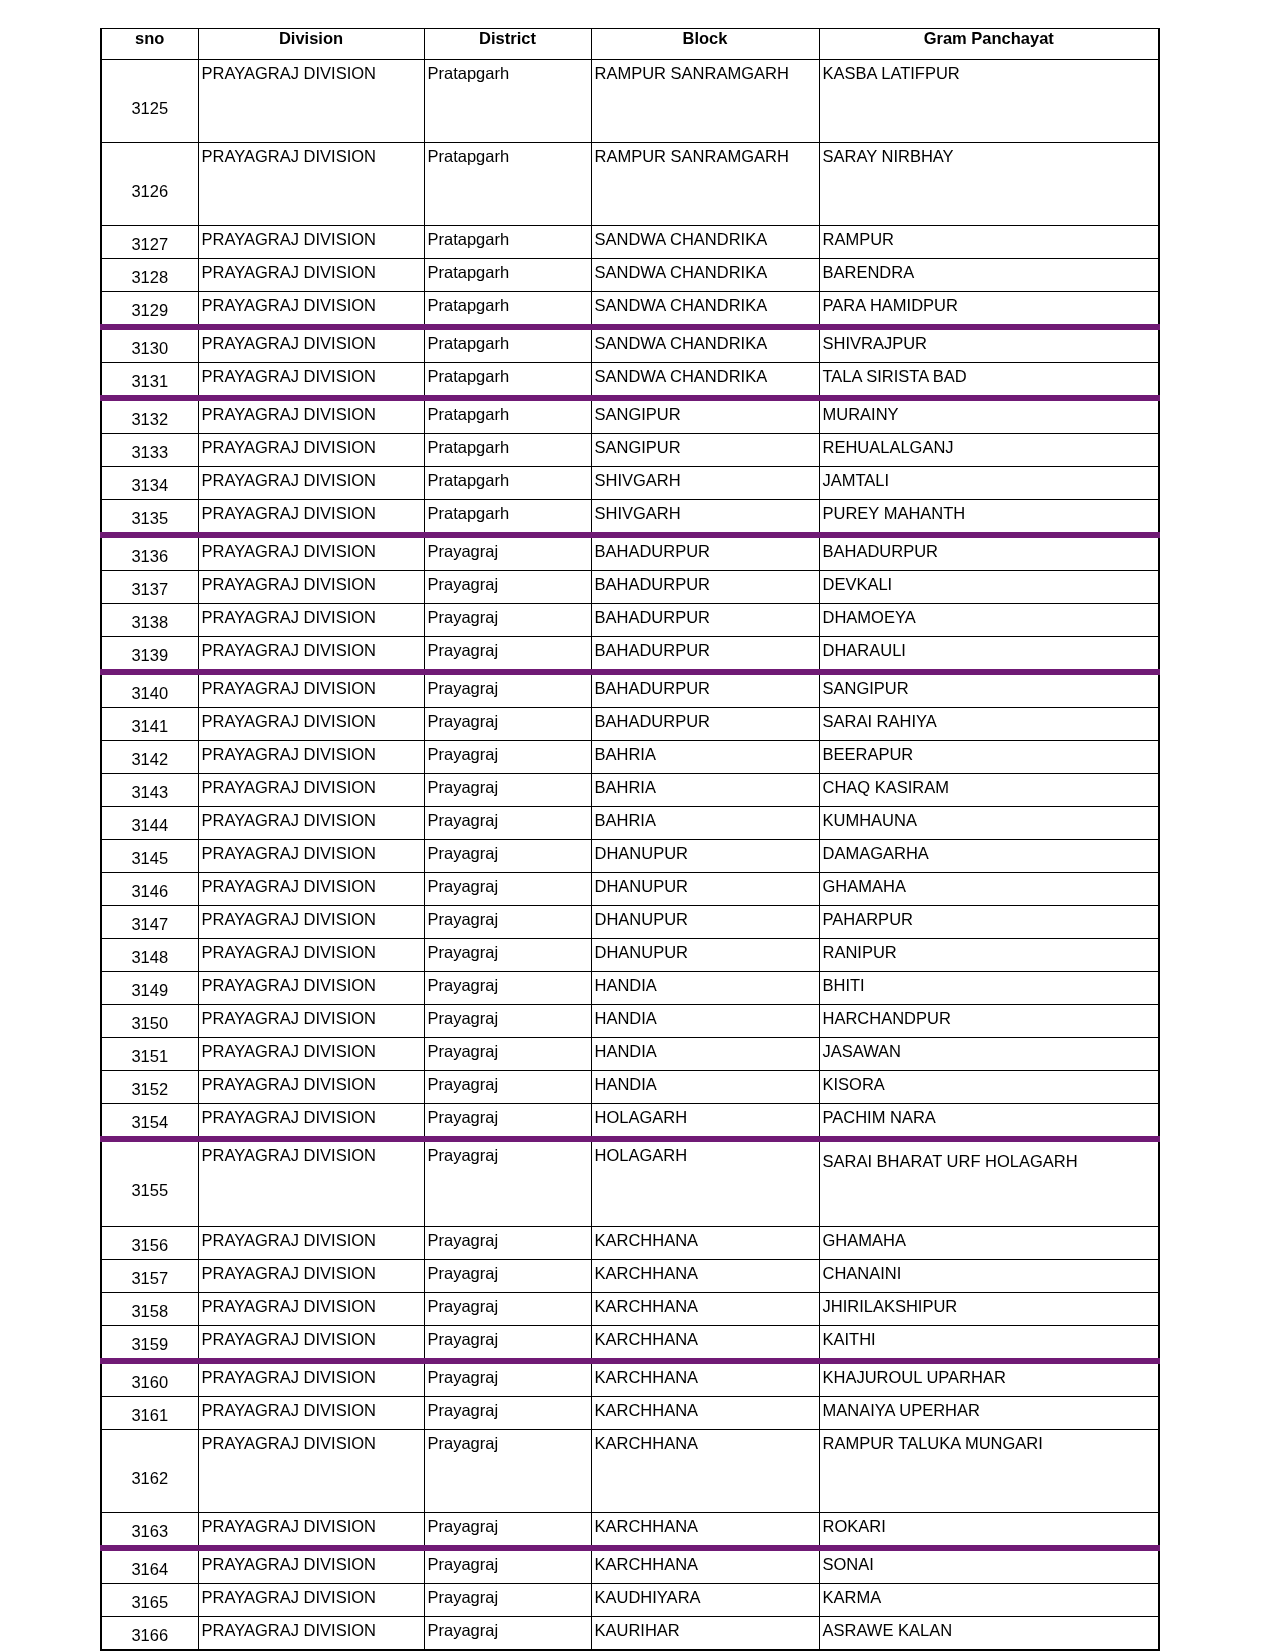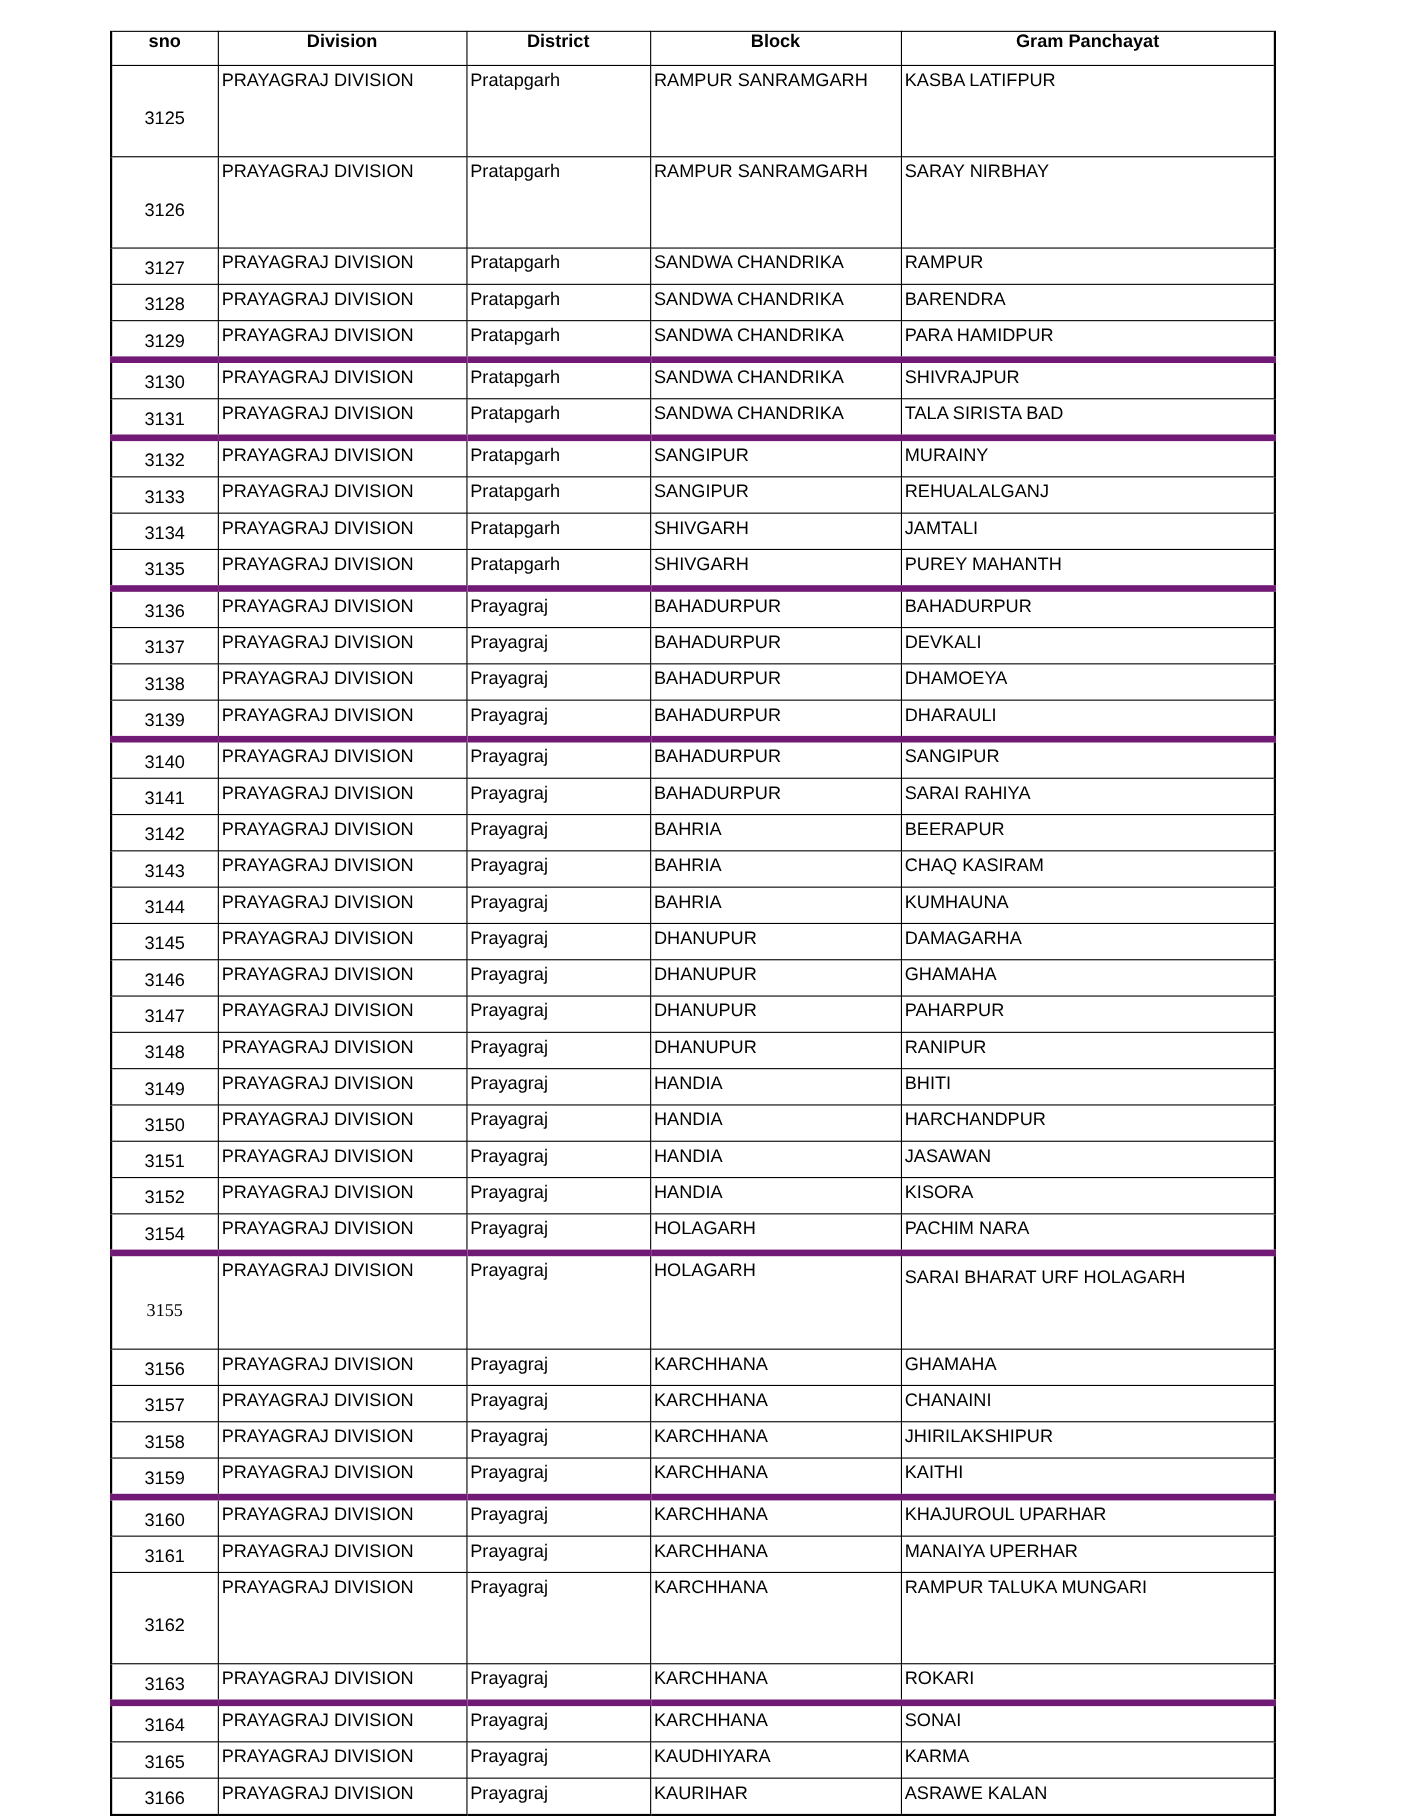--- a/index.html
+++ b/index.html
@@ -86,21 +86,20 @@
   tbody tr.tall td.cell-sno {
     vertical-align: middle;
     padding-bottom: 0;
     padding-top: 16px;
   }
   tbody tr.tall2 td { height: 70px; }
   tbody tr.tall2 td.cell-sno {
     vertical-align: middle;
     padding-bottom: 0;
     padding-top: 14px;
-    font-family: Liberation Serif, serif;
   }
   tbody td.cell-gp-wrap {
     white-space: normal;
     line-height: 1.85;
   }
 
   
   tbody tr.hr-bottom > td { border-bottom: 6px solid #701a75; }
   thead tr > th { border-bottom-width: 2px; }
   tbody tr:last-child > td { border-bottom: 2px solid #000000; }

